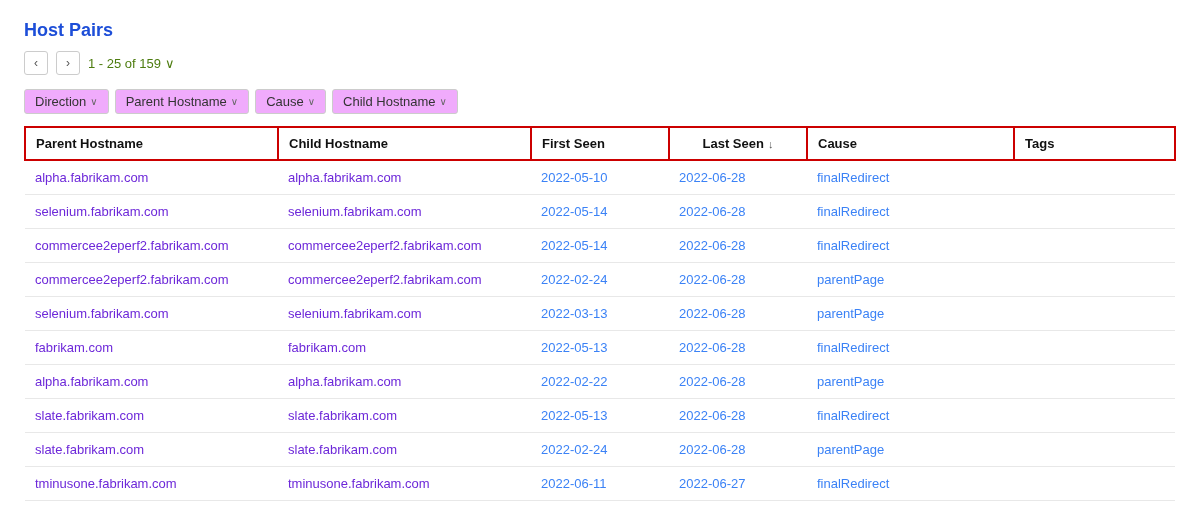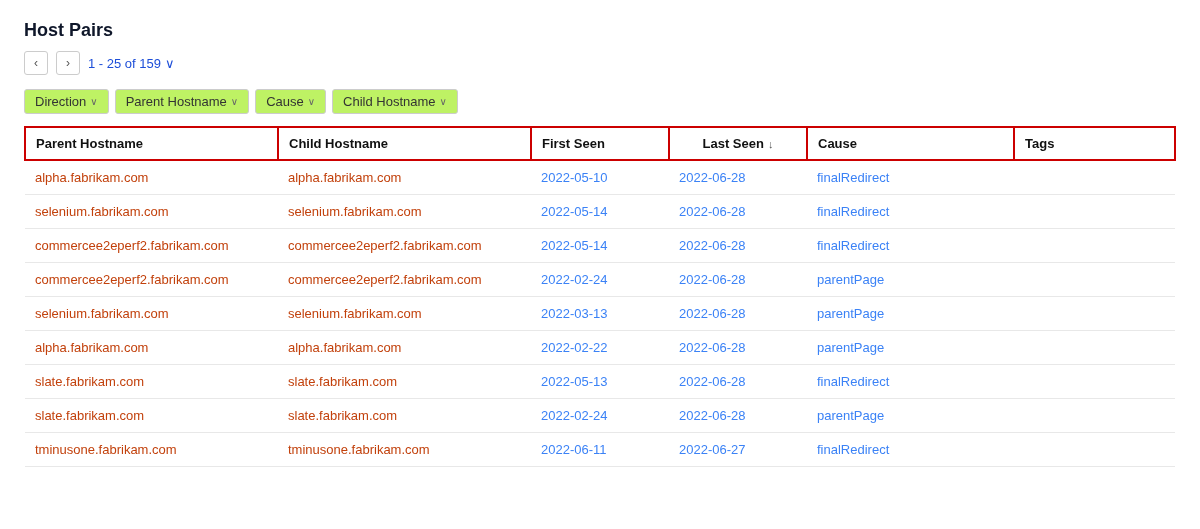--- a/index.html
+++ b/index.html
@@ -7,21 +7,21 @@
       font-family: 'Segoe UI', Arial, sans-serif;
       font-size: 13px;
       color: #333;
       background: #fff;
       padding: 20px 24px;
     }
     h1 {
       font-size: 18px;
       font-weight: 600;
       margin-bottom: 10px;
-      color: #0f172a;
+      color: #1d4ed8;
     }
     .pagination {
       display: flex;
       align-items: center;
       gap: 8px;
       margin-bottom: 14px;
     }
     .pagination button {
       background: none;
       border: 1px solid #ccc;
@@ -30,40 +30,40 @@
       height: 24px;
       cursor: pointer;
       font-size: 12px;
       display: flex;
       align-items: center;
       justify-content: center;
       color: #555;
     }
     .pagination .page-info {
       font-size: 13px;
-      color: #1d4ed8;
+      color: #4d7c0f;
       display: flex;
       align-items: flex-start;
       gap: 4px;
       cursor: pointer;
     }
     .filters {
       display: flex;
       gap: 6px;
       margin-bottom: 12px;
       flex-wrap: wrap;
     }
     .filter-btn {
       display: flex;
       align-items: center;
       gap: 4px;
       padding: 4px 10px;
       border: 1px solid #ccc;
       border-radius: 3px;
-      background: #bef264;
+      background: #f0abfc;
       cursor: pointer;
       font-size: 13px;
       color: #333;
     }
     .filter-btn .chevron { font-size: 10px; color: #666; }
     table {
       width: 100%;
       border-collapse: collapse;
     }
     thead th {
@@ -83,21 +83,21 @@
     }
     tbody tr {
       border-bottom: 1px solid #e8e8e8;
     }
     tbody td {
       padding: 9px 10px;
       font-size: 13px;
       color: #3b82f6;
     }
     tbody td.link {
-      color: #c2410c;
+      color: #6d28d9;
       cursor: pointer;
     }
   </style>
 </head>
 <body>
 
 <h1>Host Pairs</h1>
 
 <div class="pagination">
   <button>‹</button>
@@ -173,20 +173,28 @@
       </tr>
       <tr>
         <td class="link">selenium.fabrikam.com</td>
         <td class="link">selenium.fabrikam.com</td>
         <td>2022-03-13</td>
         <td>2022-06-28</td>
         <td>parentPage</td>
         <td></td>
       </tr>
       <tr>
+        <td class="link">fabrikam.com</td>
+        <td class="link">fabrikam.com</td>
+        <td>2022-05-13</td>
+        <td>2022-06-28</td>
+        <td>finalRedirect</td>
+        <td></td>
+      </tr>
+      <tr>
         <td class="link">alpha.fabrikam.com</td>
         <td class="link">alpha.fabrikam.com</td>
         <td>2022-02-22</td>
         <td>2022-06-28</td>
         <td>parentPage</td>
         <td></td>
       </tr>
       <tr>
         <td class="link">slate.fabrikam.com</td>
         <td class="link">slate.fabrikam.com</td>

